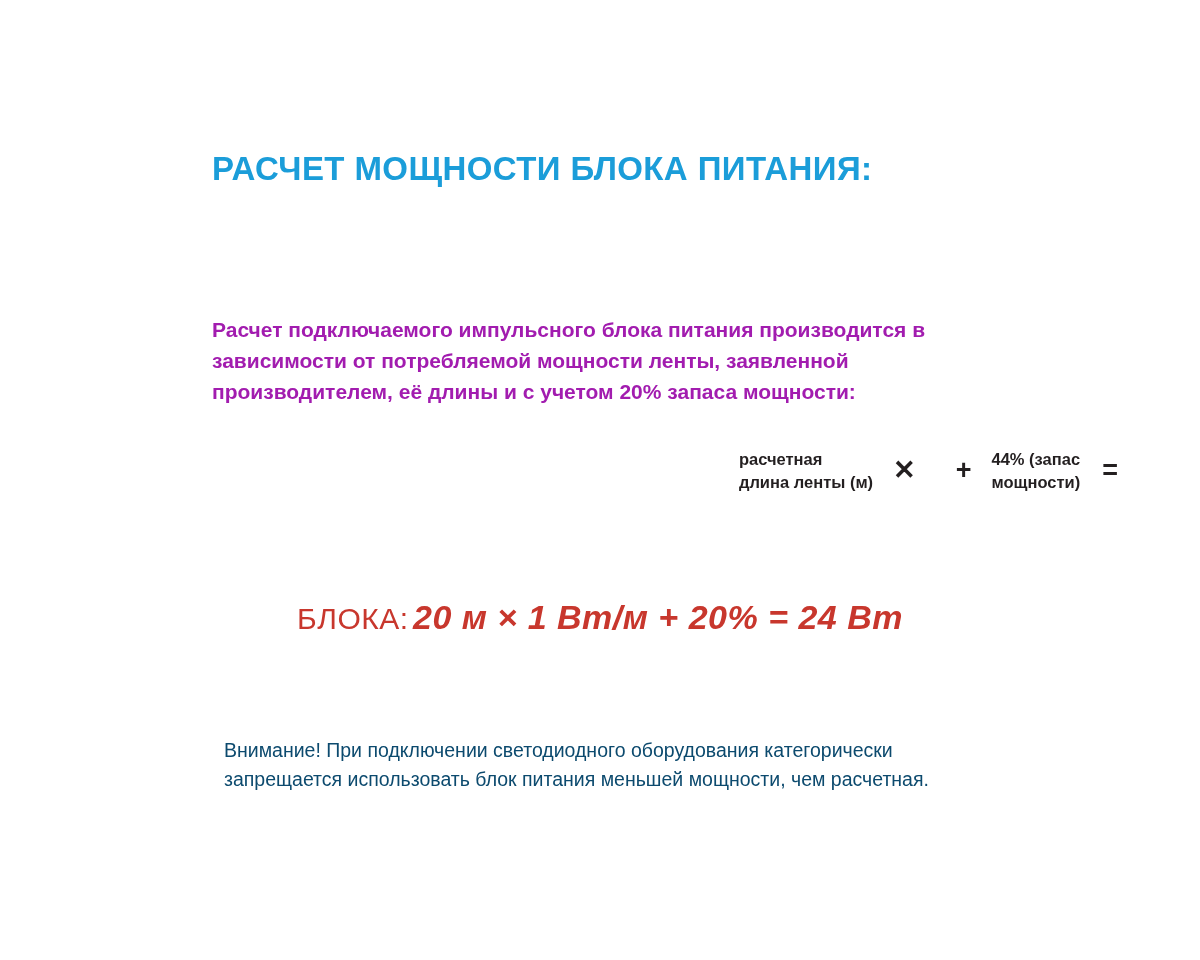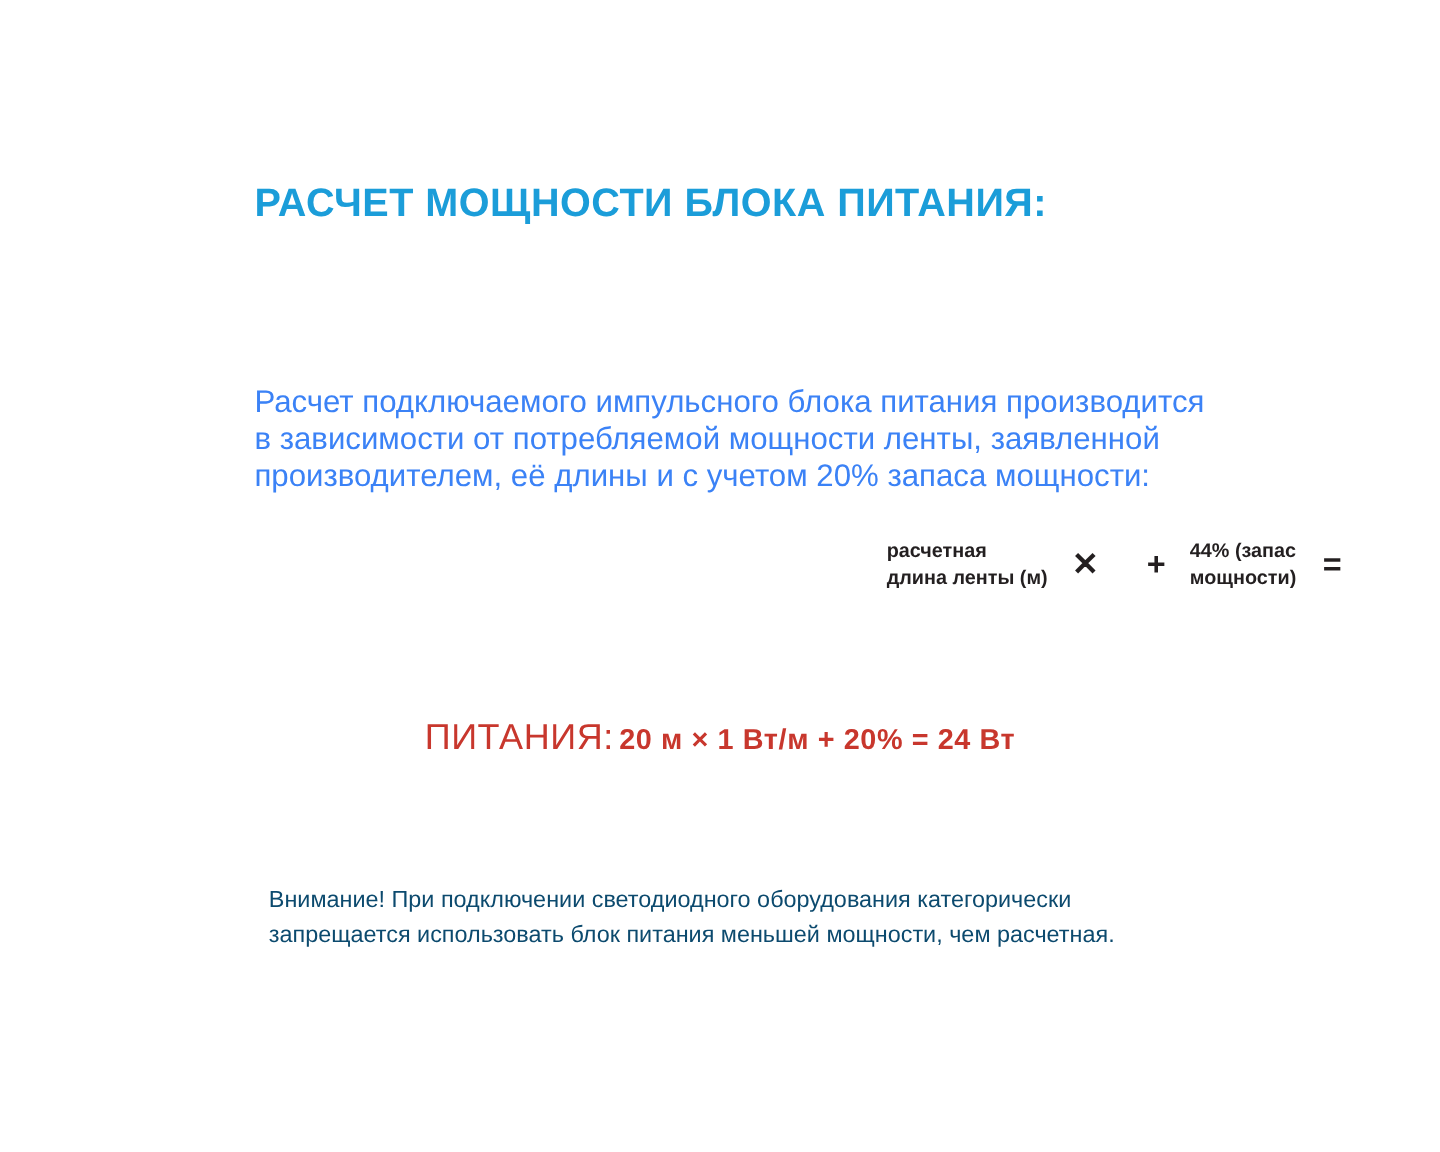--- a/index.html
+++ b/index.html
@@ -34,24 +34,24 @@
     white-space: nowrap;
     margin-top: 20px;
   }
 
   
   .intro {
     position: absolute;
     left: 212px;
     top: 293px;
     width: 800px;
-    font-size: 26px;
+    font-size: 21px;
     line-height: 31px;
-    color: #3b82f6;
-    font-weight: normal;
+    color: #a21caf;
+    font-weight: bold;
   }
 
   
   .formula {
     position: absolute;
     left: 70px;
     top: 448px;
     width: 1070px;
     display: flex;
     flex-direction: row;
@@ -90,23 +90,24 @@
     text-align: center;
     color: #c8372d;
     white-space: nowrap;
   }
   .example .label {
     font-size: 30px;
     font-weight: normal;
     letter-spacing: 0.5px;
   }
   .example .value {
-    font-size: 24px;
+    font-size: 34px;
     font-weight: bold;
     letter-spacing: 0.5px;
+    font-style: italic;
   }
 
   
   .note {
     position: absolute;
     left: 224px;
     top: 716px;
     width: 790px;
     font-size: 19.5px;
     line-height: 29px;
@@ -132,19 +133,19 @@
     <div class="formula-op op-plus">+</div>
 
     <div class="formula-term term-3">44% (запас
 мощности)</div>
 
     <div class="formula-op op-eq">=</div>
 
   </div>
 
   <div class="example">
-    <span class="label">ПИТАНИЯ:</span>
+    <span class="label">БЛОКА:</span>
     <span class="value">20 м × 1 Вт/м + 20% = 24 Вт</span>
   </div>
 
   <p class="note">Внимание! При подключении светодиодного оборудования категорически запрещается использовать блок питания меньшей мощности, чем расчетная.</p>
 
 </div>
 
 </body></html>

